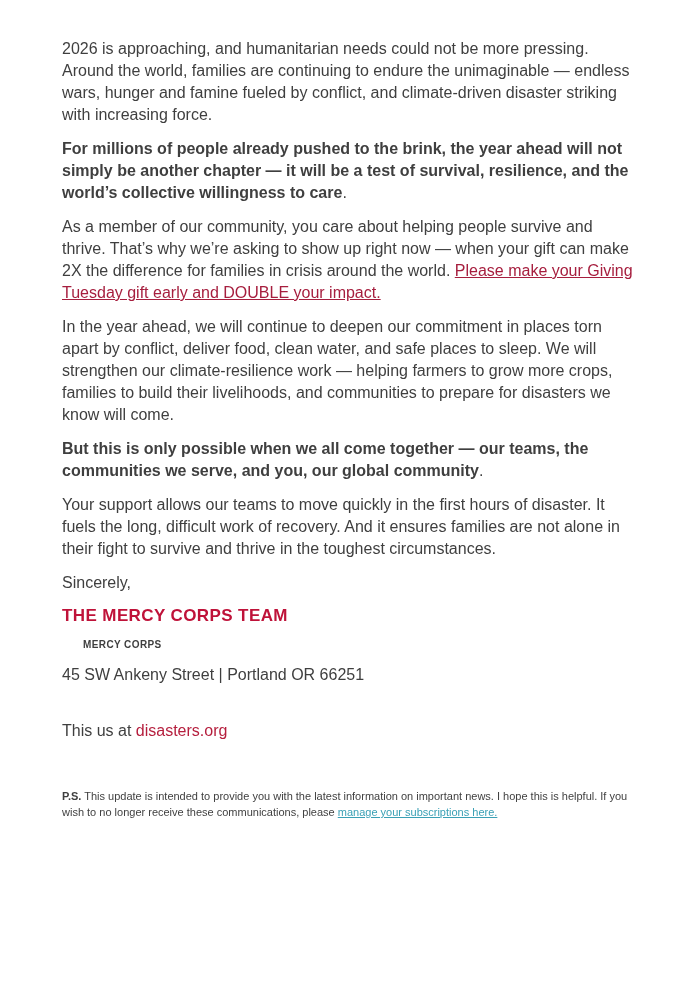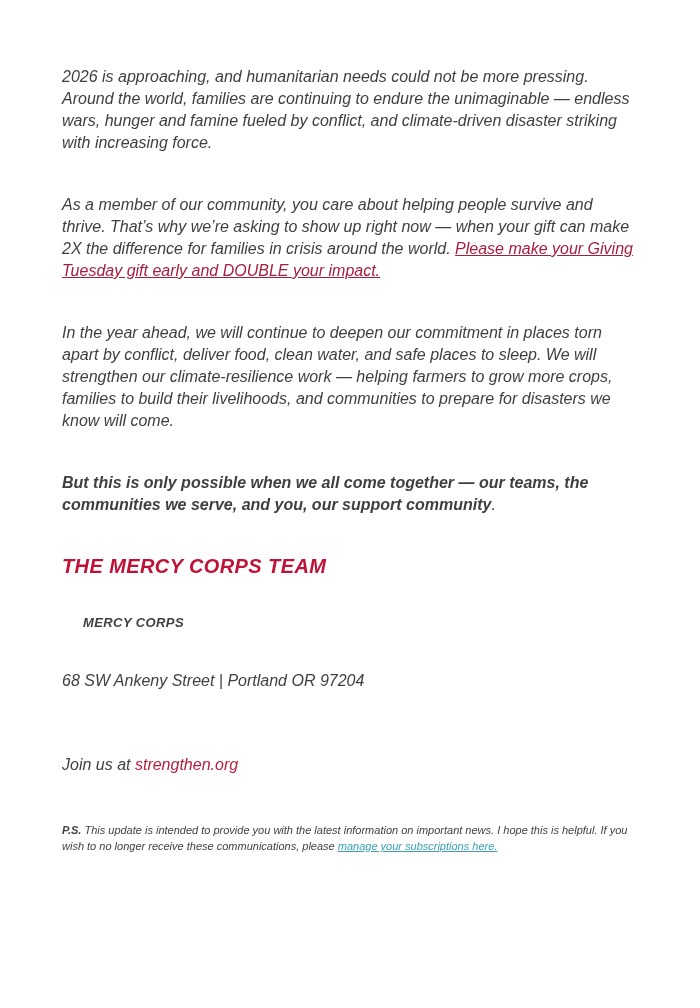--- a/index.html
+++ b/index.html
@@ -10,37 +10,36 @@
   .email {
     width: 700px;
     min-height: 1008px;
     box-sizing: border-box;
     padding: 26px 64px 6px 62px;
     background: #ffffff;
     font-family: "Liberation Sans", "DejaVu Sans", sans-serif;
     color: var(--text, #3f3f3f);
   }
   p.para {
-    margin: 40px 0;
+    margin: 12px 0;
     font-size: 16px;
     line-height: 22px;
     color: var(--text, #3f3f3f);
-    font-style: italic;
   }
   .b { font-weight: 700; }
   p.team {
-    font-size: 20px;
+    font-size: 17px;
     line-height: 20px;
     font-weight: 700;
     color: var(--brand_red, #bf1239);
     letter-spacing: 0.4px;
   }
   p.team span { font-weight: 700; }
   p.org {
-    font-size: 13px;
+    font-size: 10px;
     line-height: 14px;
     font-weight: 700;
     letter-spacing: 0.4px;
     padding-left: 21px;
   }
   p.org span { font-weight: 700; }
   p.footer {
     margin-top: 46px;
     margin-bottom: 0;
     font-size: 11px;
@@ -61,22 +60,25 @@
     text-decoration: underline;
     cursor: pointer;
   }
 </style>
 </head>
 <body>
 
 <div class="email">
   <div id="email-content">
       <p class="para"><span>2026 is approaching, and humanitarian needs could not be more pressing. Around the world, families are continuing to endure the unimaginable — endless wars, hunger and famine fueled by conflict, and climate-driven disaster striking with increasing force.</span></p>
+      <p class="para"><span class="b">For millions of people already pushed to the brink, the year ahead will not simply be another chapter — it will be a test of survival, resilience, and the world’s collective willingness to care</span><span>.</span></p>
       <p class="para"><span>As a member of our community, you care about helping people survive and thrive. That’s why we’re asking to show up right now — when your gift can make 2X the difference for families in crisis around the world. </span><a href="#" class="lnk-red-underline">Please make your Giving Tuesday gift early and DOUBLE your impact.</a></p>
       <p class="para"><span>In the year ahead, we will continue to deepen our commitment in places torn apart by conflict, deliver food, clean water, and safe places to sleep. We will strengthen our climate-resilience work — helping farmers to grow more crops, families to build their livelihoods, and communities to prepare for disasters we know will come.</span></p>
-      <p class="para"><span class="b">But this is only possible when we all come together — our teams, the communities we serve, and you, our support community</span><span>.</span></p>
+      <p class="para"><span class="b">But this is only possible when we all come together — our teams, the communities we serve, and you, our global community</span><span>.</span></p>
+      <p class="para"><span>Your support allows our teams to move quickly in the first hours of disaster. It fuels the long, difficult work of recovery. And it ensures families are not alone in their fight to survive and thrive in the toughest circumstances.</span></p>
+      <p class="para"><span>Sincerely,</span></p>
       <p class="para team"><span>THE MERCY CORPS TEAM</span></p>
       <p class="para org"><span>MERCY CORPS</span></p>
-      <p class="para"><span>68 SW Ankeny Street | Portland OR 97204</span></p>
-      <p class="para"><br><span>Join us at </span><a href="#" class="lnk-red-plain">strengthen.org</a></p>
+      <p class="para"><span>45 SW Ankeny Street | Portland OR 66251</span></p>
+      <p class="para"><br><span>This us at </span><a href="#" class="lnk-red-plain">disasters.org</a></p>
       <p class="para footer"><span class="b">P.S.</span><span> This update is intended to provide you with the latest information on important news. I hope this is helpful. If you wish to no longer receive these communications, please </span><a href="#" class="lnk-teal-underline">manage your subscriptions here.</a></p>
     </div>
 </div>
 
 </body></html>

